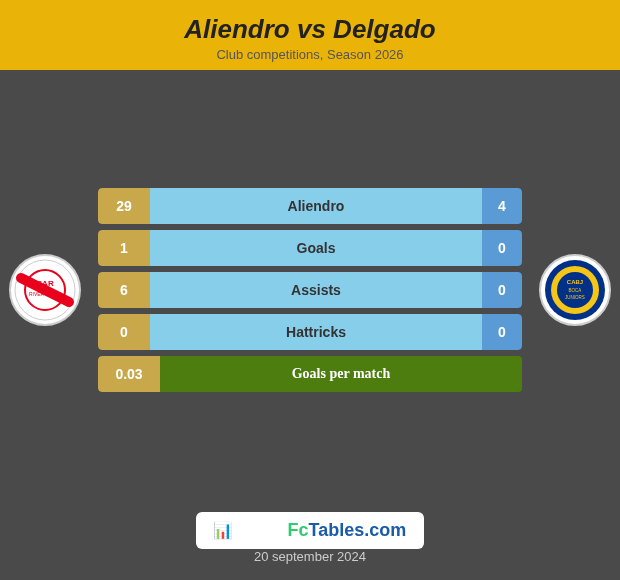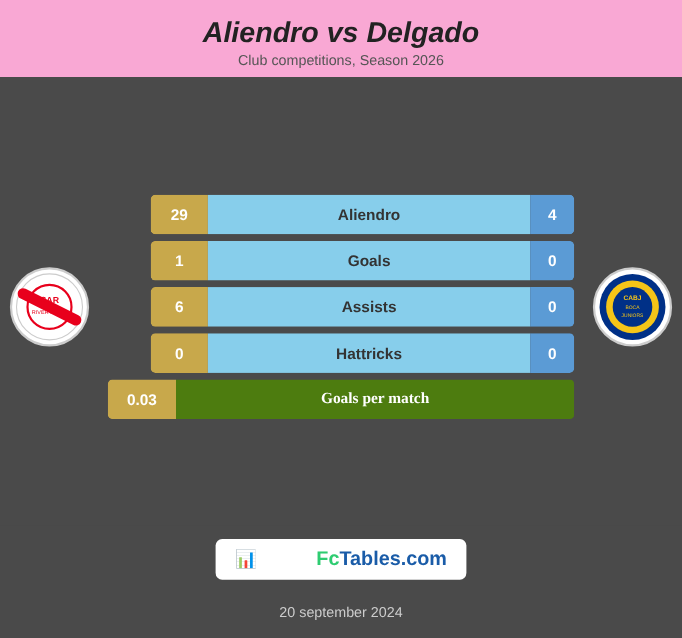--- a/index.html
+++ b/index.html
@@ -17,21 +17,21 @@
     .main-container {
       width: 620px;
       height: 580px;
       background: #4a4a4a;
       display: flex;
       flex-direction: column;
       align-items: center;
     }
     .title-section {
       width: 100%;
-      background: #f9a8d4;
+      background: #eab308;
       text-align: center;
       padding: 14px 10px 8px 10px;
     }
     .title-section h1 {
       font-size: 26px;
       font-weight: bold;
       color: #222;
       font-style: italic;
     }
     .subtitle {
@@ -75,21 +75,20 @@
       gap: 6px;
       padding: 0 8px;
     }
     .stat-row {
       display: flex;
       flex-direction: row;
       align-items: center;
       height: 36px;
       border-radius: 4px;
       overflow: hidden;
-      margin-left: 39px;
     }
     .stat-left-val {
       background: #c8a84b;
       color: white;
       font-weight: bold;
       font-size: 14px;
       width: 52px;
       min-width: 52px;
       display: flex;
       align-items: center;
@@ -168,21 +167,21 @@
       font-weight: bold;
       color: #1a5ca8;
     }
     .logo-watermark-text span {
       color: #2ecc71;
       padding-left: 48px;
     }
     .footer-date {
       color: #ccc;
       font-size: 13px;
-      margin-top: 22px;
+      margin-top: 0;
       margin-bottom: 6px;
     }
     .bottom-section {
       display: flex;
       flex-direction: column;
       align-items: center;
       padding-bottom: 10px;
     }
   </style>
 </head>

